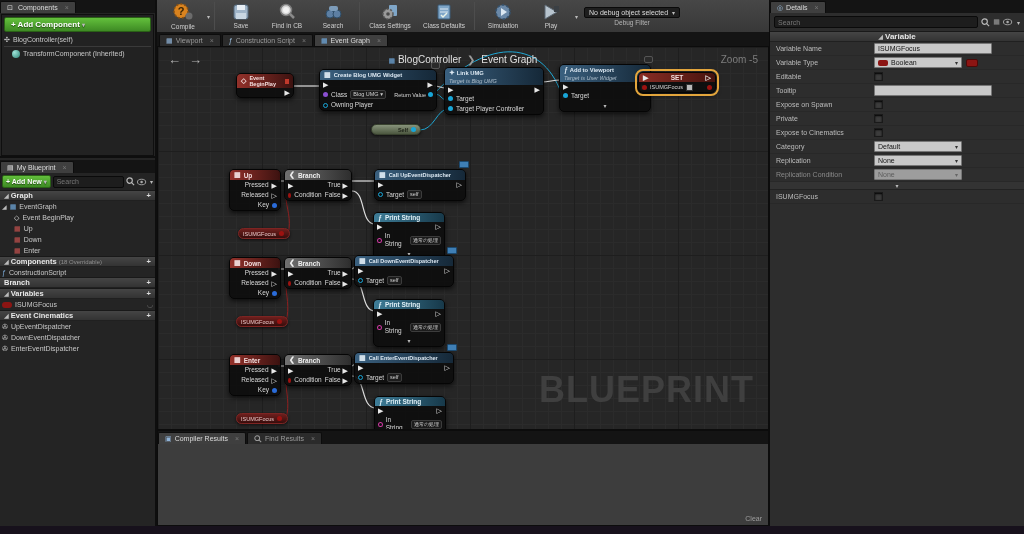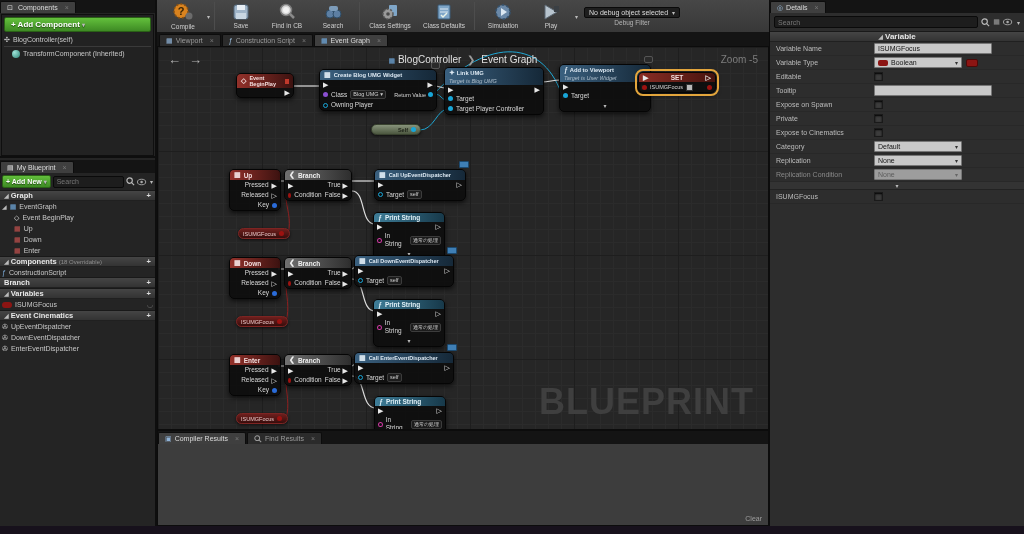--- a/index.html
+++ b/index.html
@@ -54,21 +54,21 @@
     background-image:
       linear-gradient(#1e1e1e 1px, transparent 1px), linear-gradient(90deg,#1e1e1e 1px, transparent 1px),
       linear-gradient(#2b2b2b 1px, transparent 1px), linear-gradient(90deg,#2b2b2b 1px, transparent 1px);
     background-size:104px 104px, 104px 104px, 13px 13px, 13px 13px; }
   #gheader { position:absolute; top:0; left:0; right:0; height:24px; display:flex; align-items:center;
     padding:0 10px; color:#cfcfcf; }
   #navarrows { font-size:13px; font-weight:bold; color:#b5b5b5; letter-spacing:8px; }
   #breadcrumb { position:absolute; left:0; right:0; text-align:center; font-size:10px; color:#e0e0e0; }
   #breadcrumb .sep { color:#9a9a9a; padding:0 3px; }
   #zoomlabel { margin-left:auto; font-size:10px; color:#7d7d7d; }
-  #watermark { position:absolute; right:14px; bottom:6px; font-size:36px; font-weight:bold; color:#3f3f3f;
+  #watermark { position:absolute; right:14px; bottom:18px; font-size:36px; font-weight:bold; color:#3f3f3f;
     letter-spacing:1px; font-family:"Liberation Sans",sans-serif; }
 
   
   .node { position:absolute; background:rgba(14,14,14,0.93); border:1px solid #050505; border-radius:5px;
     box-shadow:0 2px 5px #000a; font-size:6.5px; color:#d8d8d8; }
   .node.sel { outline:2px solid #e3a53c; outline-offset:1px; border-radius:5px; }
   .nhdr { padding:1px 4px; font-weight:bold; font-size:6.5px; border-radius:4px 4px 0 0; display:flex; align-items:center; gap:3px; }
   .nhdr .sub { font-weight:normal; font-style:italic; font-size:5.5px; color:#aebecb; }
   .hdr-red  { background:linear-gradient(90deg,#93312a,#3c1210); color:#f2dddd; }
   .hdr-blue { background:linear-gradient(90deg,#3a607f,#152838); color:#dce8f2; }

